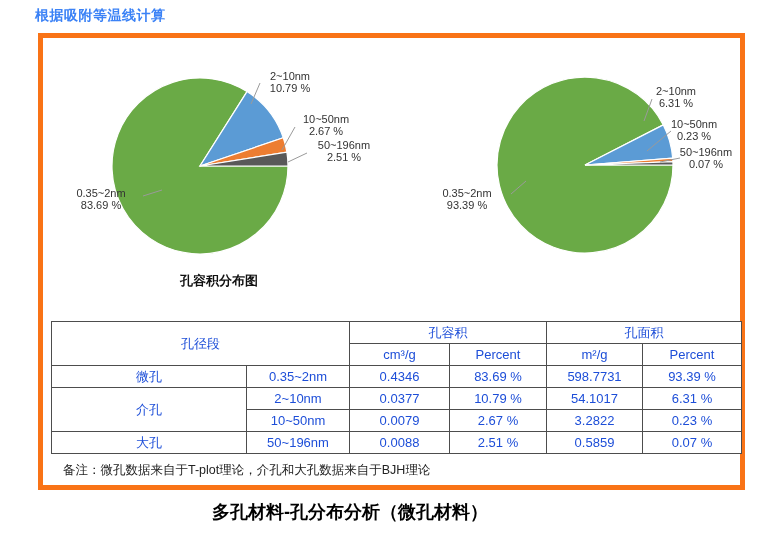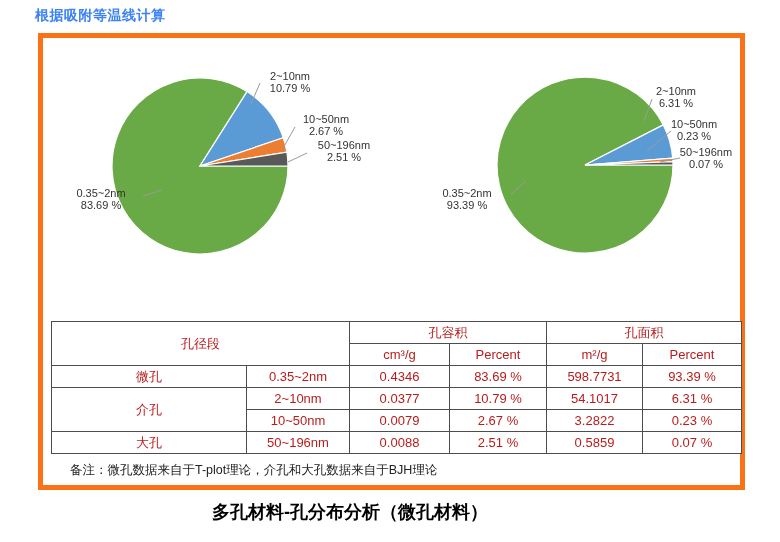--- a/index.html
+++ b/index.html
@@ -25,37 +25,37 @@
   .chart-caption {
     position: absolute; top: 234px; width: 352px;
     text-align: center; font-size: 13px; font-weight: bold; color: #111;
   }
   #caption-0 { left: 0; }
   #caption-1 { left: 352px; }
 
   table.pore-table {
     position: absolute; left: 8px; top: 283px;
     width: 690px; border-collapse: collapse;
-    font-size: 13px; color: #b91c1c; table-layout: fixed; border-radius: 24px;
+    font-size: 13px; color: #1d4ed8; table-layout: fixed; border-radius: 24px;
   }
   table.pore-table th, table.pore-table td {
     border: 1px solid #4d4d4d;
     text-align: center; vertical-align: middle;
     height: 22px; font-weight: normal; padding: 1px 2px;
     background: #fff;
   }
   col.c-group { width: 195px; }
   col.c-range { width: 103px; }
   col.c-vol   { width: 100px; }
   col.c-volp  { width: 97px; }
   col.c-area  { width: 96px; }
   col.c-areap { width: 99px; }
 
   .table-note {
-    position: absolute; left: 27px; top: 424px;
+    position: absolute; left: 20px; top: 424px;
     font-size: 12.5px; color: #222;
   }
 
   .bottom-title {
     position: absolute; left: 0; top: 500px; width: 700px;
     text-align: center; font-size: 18px; font-weight: bold; color: #000;
   }
 
   .pie-label { font-size: 11px; fill: #333; font-family: "Liberation Sans", "DejaVu Sans", sans-serif; }
   .leader { stroke: #9a9a9a; stroke-width: 1; fill: none; }
@@ -88,20 +88,21 @@
       <line x1="257" y1="61" x2="249" y2="83" class="leader"></line>
       <text x="281" y="57" text-anchor="middle" class="pie-label"><tspan x="281" dy="0">2~10nm</tspan><tspan x="281" dy="12">6.31 %</tspan></text>
       <line x1="276" y1="93" x2="252" y2="113" class="leader"></line>
       <text x="299" y="90" text-anchor="middle" class="pie-label"><tspan x="299" dy="0">10~50nm</tspan><tspan x="299" dy="12">0.23 %</tspan></text>
       <line x1="285" y1="120" x2="265" y2="124" class="leader"></line>
       <text x="311" y="118" text-anchor="middle" class="pie-label"><tspan x="311" dy="0">50~196nm</tspan><tspan x="311" dy="12">0.07 %</tspan></text>
       <line x1="116" y1="156" x2="131" y2="143" class="leader"></line>
       <text x="72" y="159" text-anchor="middle" class="pie-label"><tspan x="72" dy="0">0.35~2nm</tspan><tspan x="72" dy="12">93.39 %</tspan></text>
     </svg>
 
+  <div id="caption-0" class="chart-caption">孔容积分布图</div>
 
   <table class="pore-table">
     <colgroup>
       <col class="c-group">
         <col class="c-range">
         <col class="c-vol">
       <col class="c-volp">
         <col class="c-area">
         <col class="c-areap">
     </colgroup>

